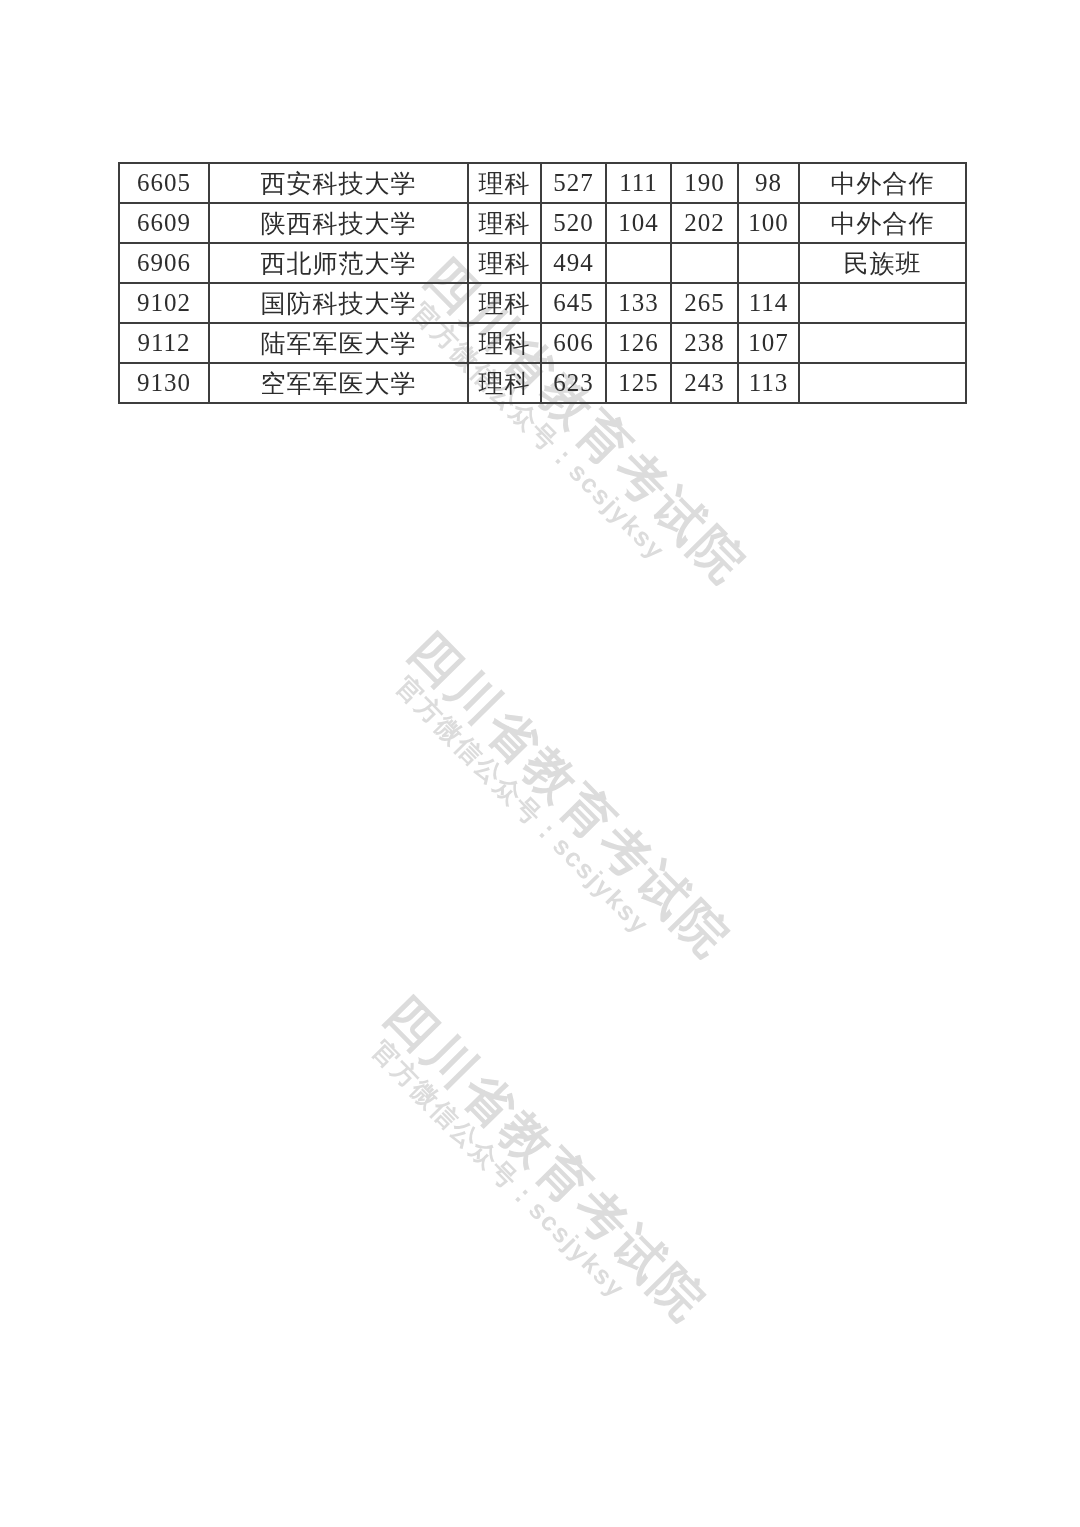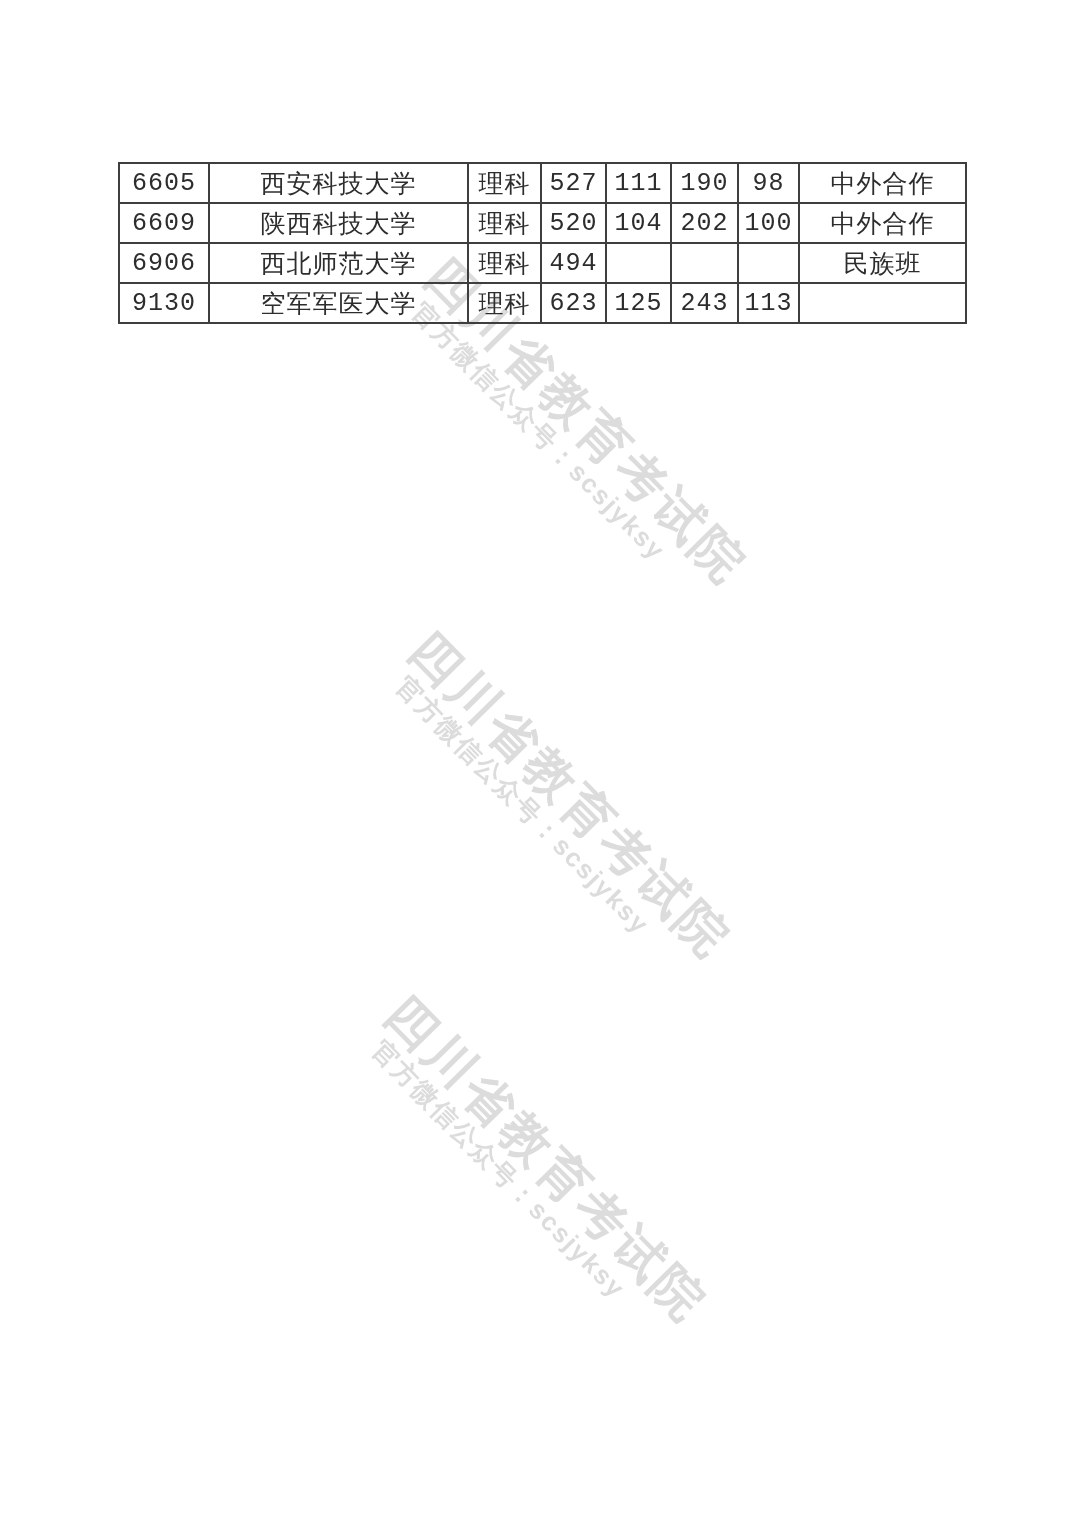--- a/index.html
+++ b/index.html
@@ -47,21 +47,20 @@
 
   
   .score-table {
     position: absolute;
     left: 118px;
     top: 162px;
     z-index: 1;
     width: 847px;
     border-collapse: collapse;
     table-layout: fixed;
-    font-family: Liberation Mono, monospace;
   }
   .score-table td {
     border: 2px solid #3e3e3e;
     background: transparent;
     height: 38px;
     padding: 0 2px;
     text-align: center;
     vertical-align: middle;
     font-size: 25px;
     color: #2d2d2d;
@@ -123,20 +122,40 @@
           <td>6906</td>
           <td>西北师范大学</td>
           <td>理科</td>
           <td>494</td>
           <td></td>
           <td></td>
           <td></td>
           <td>民族班</td>
         </tr>
         <tr>
+          <td>9102</td>
+          <td>国防科技大学</td>
+          <td>理科</td>
+          <td>645</td>
+          <td>133</td>
+          <td>265</td>
+          <td>114</td>
+          <td></td>
+        </tr>
+        <tr>
+          <td>9112</td>
+          <td>陆军军医大学</td>
+          <td>理科</td>
+          <td>606</td>
+          <td>126</td>
+          <td>238</td>
+          <td>107</td>
+          <td></td>
+        </tr>
+        <tr>
           <td>9130</td>
           <td>空军军医大学</td>
           <td>理科</td>
           <td>623</td>
           <td>125</td>
           <td>243</td>
           <td>113</td>
           <td></td>
         </tr>
       </tbody>

